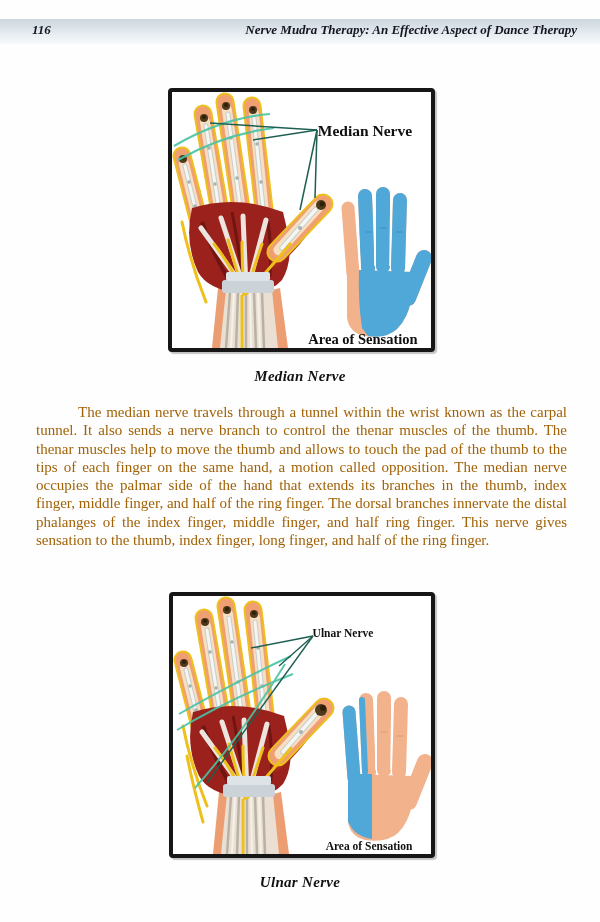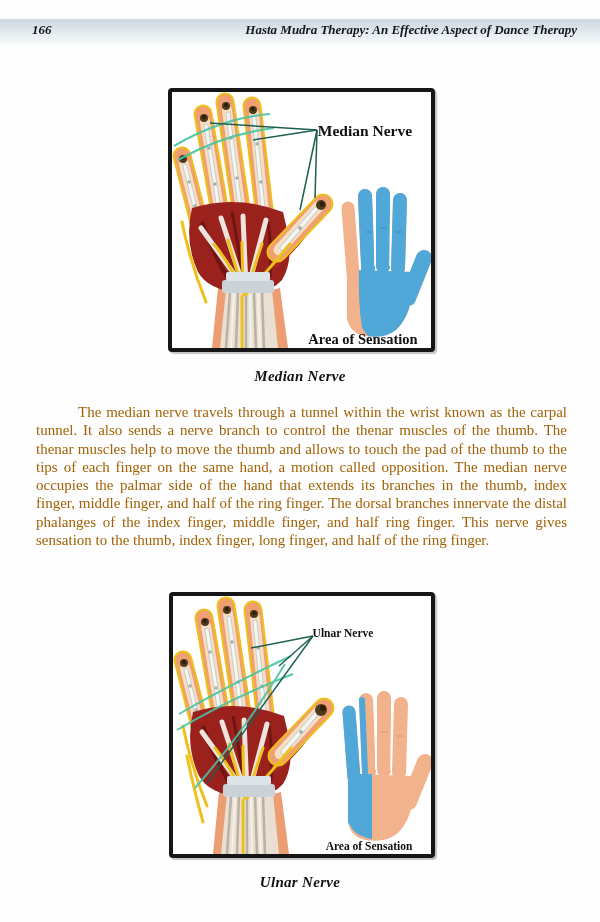--- a/index.html
+++ b/index.html
@@ -37,22 +37,22 @@
   
   .body-paragraph{
     position:absolute;left:36px;top:403px;width:531px;
     font-size:15px;line-height:18.3px;text-align:justify;text-indent:42px;color:#a16207;
   }
 </style>
 </head>
 <body>
 
 <div class="header-band">
-  <span class="page-number">166</span>
-  <span class="header-title">Hasta Mudra Therapy: An Effective Aspect of Dance Therapy</span>
+  <span class="page-number">116</span>
+  <span class="header-title">Nerve Mudra Therapy: An Effective Aspect of Dance Therapy</span>
 </div>
 
 <div id="fig1" class="figure-frame">
   <svg viewBox="0 0 259 256">
 
     <g>
 
       <path d="M44 256 L50 198 L104 198 L112 256 Z" fill="#eadfd2"></path>
       <g stroke="#b8b2a4" stroke-width="2.5">
         <line x1="58" y1="200" x2="54" y2="256"></line>

